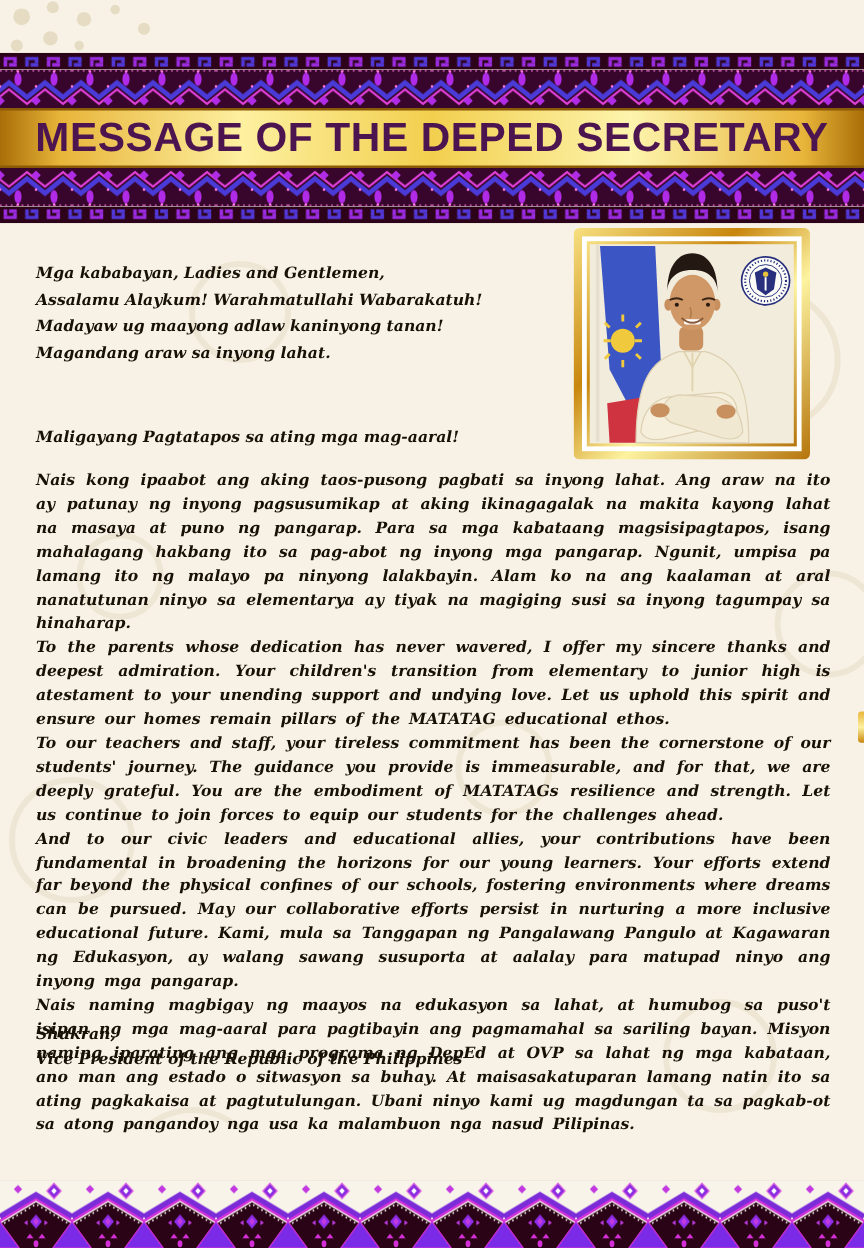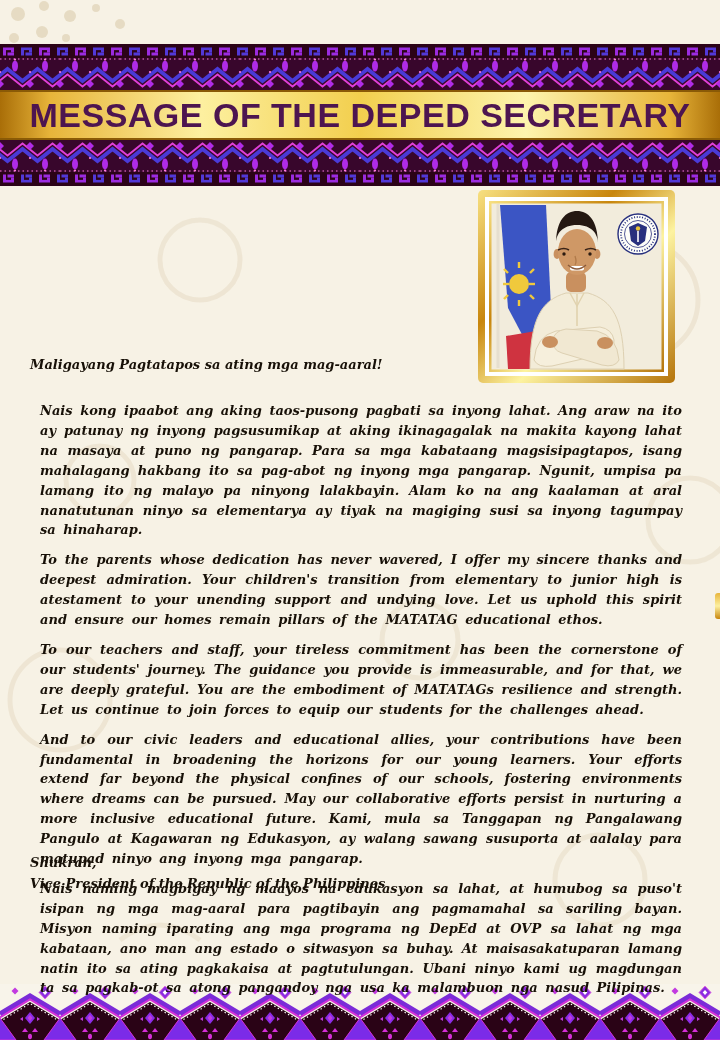--- a/index.html
+++ b/index.html
@@ -31,21 +31,21 @@
     font-family:"DejaVu Serif",serif;font-style:italic;font-weight:bold;
     font-size:13px;color:#171007;
   }
   .greeting{position:absolute;left:30px;top:218px;width:430px;line-height:22px;z-index:4;}
   .line-mahalin{position:absolute;left:30px;top:316px;z-index:4;}
   .line-maligayang{position:absolute;left:30px;top:357px;z-index:4;}
   .main-text{
     position:absolute;left:30px;top:391px;width:662px;z-index:4;
     line-height:19.9px;text-align:justify;word-spacing:3px;
   }
-  .main-text p{margin:10px;}
+  .main-text p{margin:0;}
   .closing{position:absolute;left:30px;top:852px;z-index:4;line-height:21px;}
   .closing .name{font-size:15.5px;letter-spacing:.5px;margin-top:17px;}
 
   
   .portrait{position:absolute;left:478px;top:190px;width:197px;height:193px;z-index:4;}
 
   
   .watermark{position:absolute;left:300px;top:848px;width:200px;height:145px;z-index:2;opacity:.62;}
   .watermark-text{
     position:absolute;left:2px;top:88px;width:196px;text-align:center;
@@ -227,20 +227,26 @@
     <g>
       <circle cx="160" cy="44" r="20" fill="#fdfdf8" stroke="#28307e" stroke-width="1.4"></circle>
       <circle cx="160" cy="44" r="17" fill="none" stroke="#28307e" stroke-width="1.8" stroke-dasharray="1,1.7"></circle>
       <circle cx="160" cy="44" r="13.5" fill="none" stroke="#28307e" stroke-width=".8"></circle>
       <path d="M160,33 L169,37 L167,51 L160,56 L153,51 L151,37 Z" fill="#28307e"></path>
       <circle cx="160" cy="38.5" r="2.2" fill="#e8c23a"></circle>
       <line x1="160" y1="41" x2="160" y2="52" stroke="#ffffff" stroke-width="1.6"></line>
     </g>
   </svg>
 
+  <div class="greeting script">
+    <div>Mga kababayan, Ladies and Gentlemen,</div>
+    <div>Assalamu Alaykum! Warahmatullahi Wabarakatuh!</div>
+    <div>Madayaw ug maayong adlaw kaninyong tanan!</div>
+    <div>Magandang araw sa inyong lahat.</div>
+  </div>
 
   <div class="line-maligayang script">Maligayang Pagtatapos sa ating mga mag-aaral!</div>
 
   <div class="main-text script">
     <p>Nais kong ipaabot ang aking taos-pusong pagbati sa inyong lahat. Ang araw na ito ay patunay ng inyong pagsusumikap at aking ikinagagalak na makita kayong lahat na masaya at puno ng pangarap. Para sa mga kabataang magsisipagtapos, isang mahalagang hakbang ito sa pag-abot ng inyong mga pangarap. Ngunit, umpisa pa lamang ito ng malayo pa ninyong lalakbayin. Alam ko na ang kaalaman at aral nanatutunan ninyo sa elementarya ay tiyak na magiging susi sa inyong tagumpay sa hinaharap.</p>
     <p>To the parents whose dedication has never wavered, I offer my sincere thanks and deepest admiration. Your children's transition from elementary to junior high is atestament to your unending support and undying love. Let us uphold this spirit and ensure our homes remain pillars of the MATATAG educational ethos.</p>
     <p>To our teachers and staff, your tireless commitment has been the cornerstone of our students' journey. The guidance you provide is immeasurable, and for that, we are deeply grateful. You are the embodiment of MATATAGs resilience and strength. Let us continue to join forces to equip our students for the challenges ahead.</p>
     <p>And to our civic leaders and educational allies, your contributions have been fundamental in broadening the horizons for our young learners. Your efforts extend far beyond the physical confines of our schools, fostering environments where dreams can be pursued. May our collaborative efforts persist in nurturing a more inclusive educational future. Kami, mula sa Tanggapan ng Pangalawang Pangulo at Kagawaran ng Edukasyon, ay walang sawang susuporta at aalalay para matupad ninyo ang inyong mga pangarap.</p>
     <p>Nais naming magbigay ng maayos na edukasyon sa lahat, at humubog sa puso't isipan ng mga mag-aaral para pagtibayin ang pagmamahal sa sariling bayan. Misyon naming iparating ang mga programa ng DepEd at OVP sa lahat ng mga kabataan, ano man ang estado o sitwasyon sa buhay. At maisasakatuparan lamang natin ito sa ating pagkakaisa at pagtutulungan. Ubani ninyo kami ug magdungan ta sa pagkab-ot sa atong pangandoy nga usa ka malambuon nga nasud Pilipinas.</p>
   </div>

